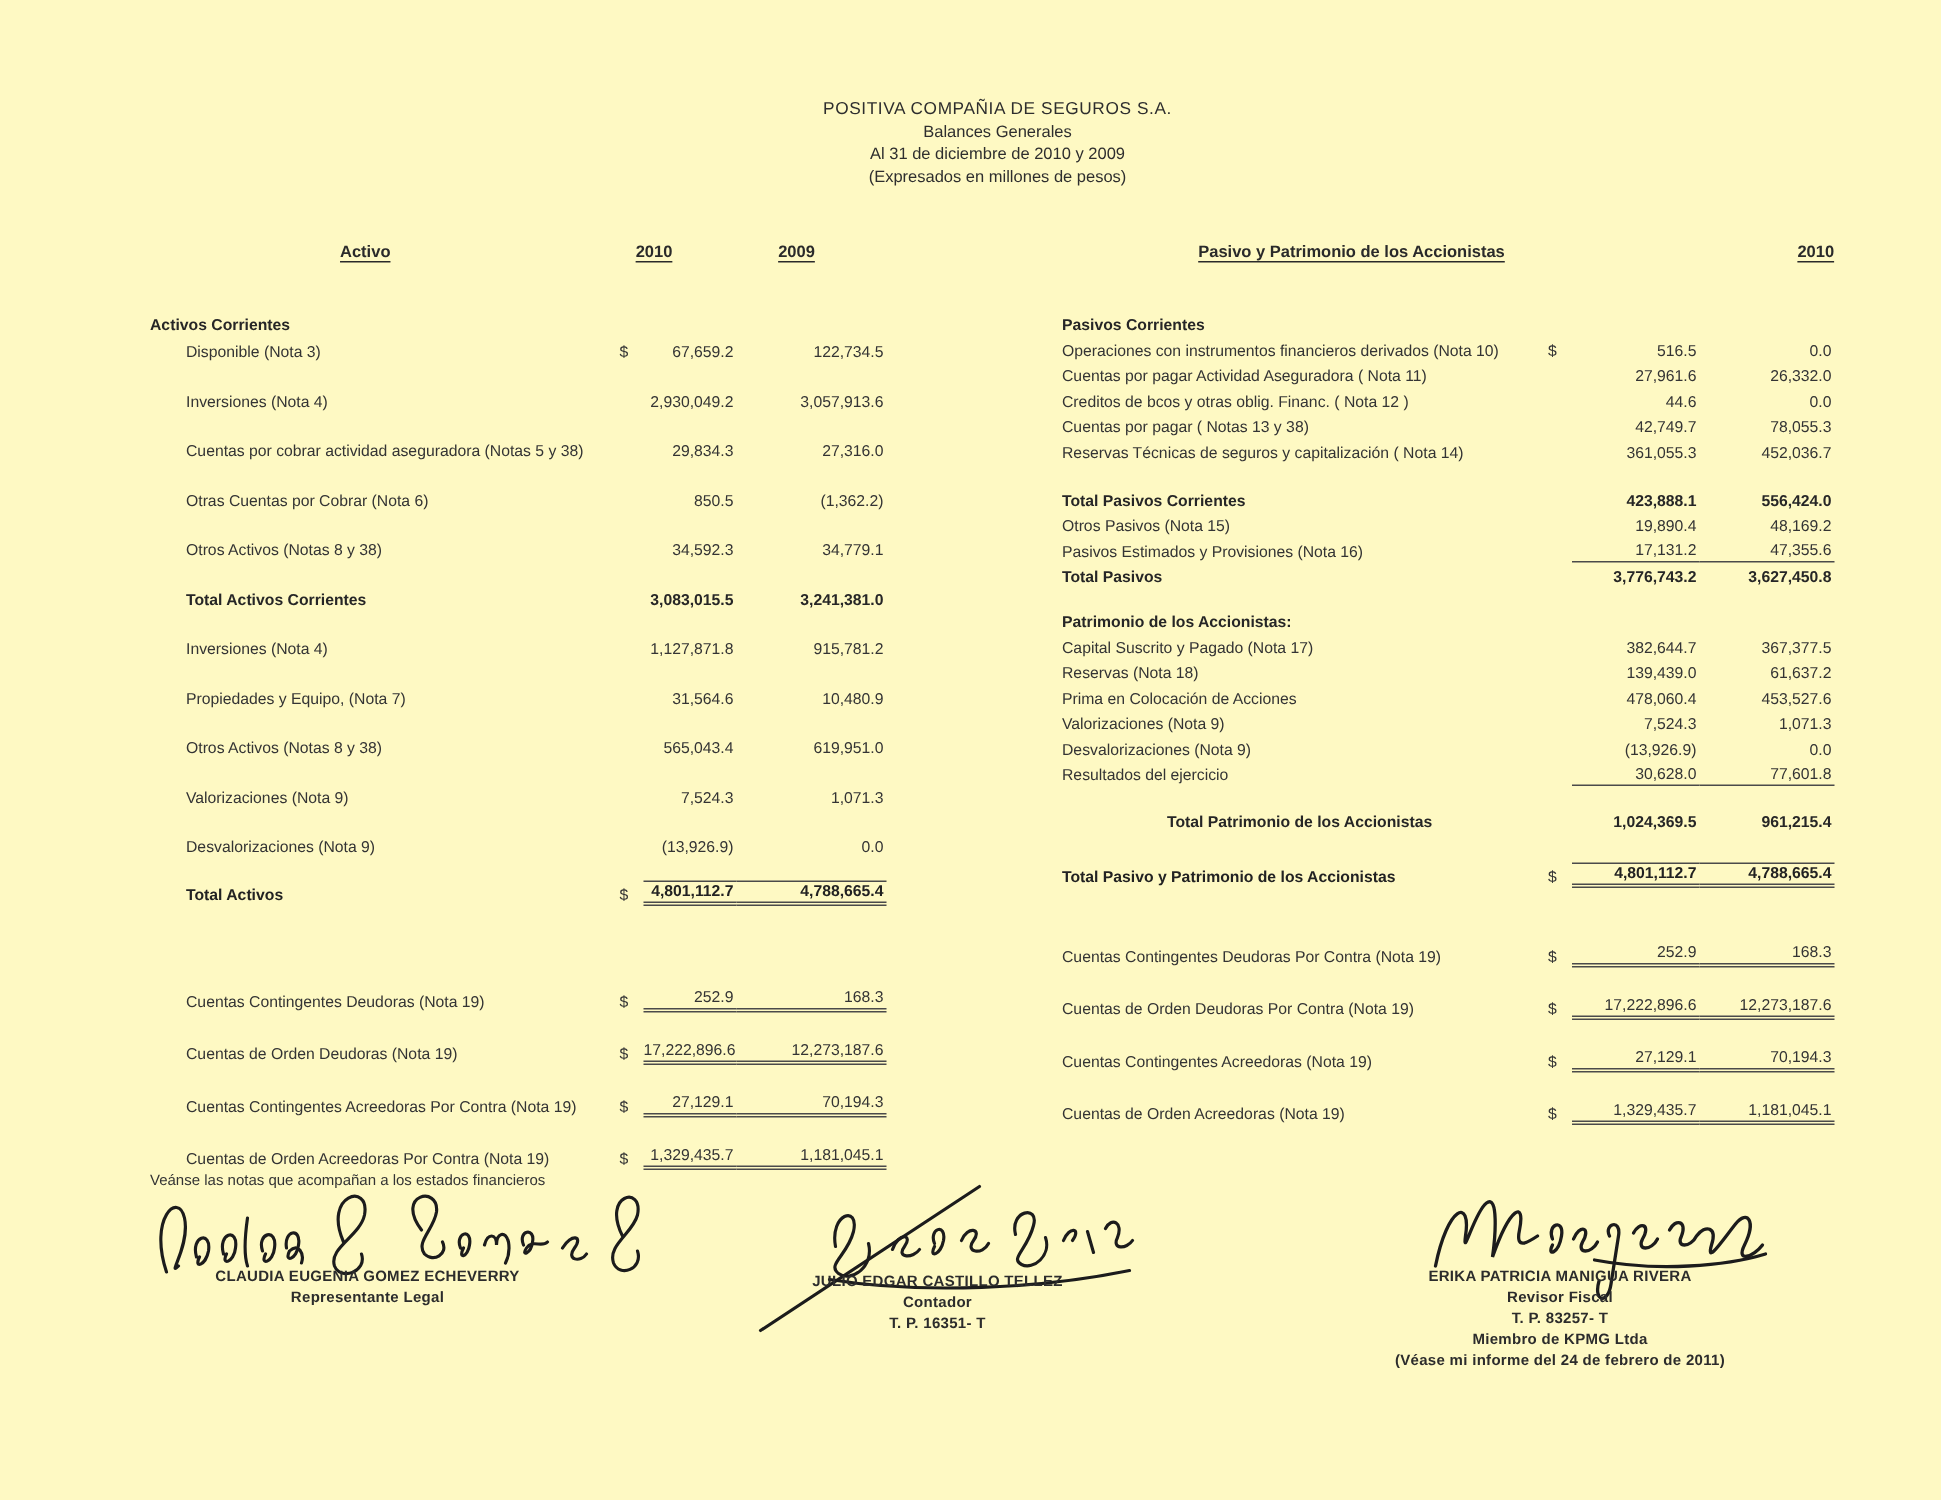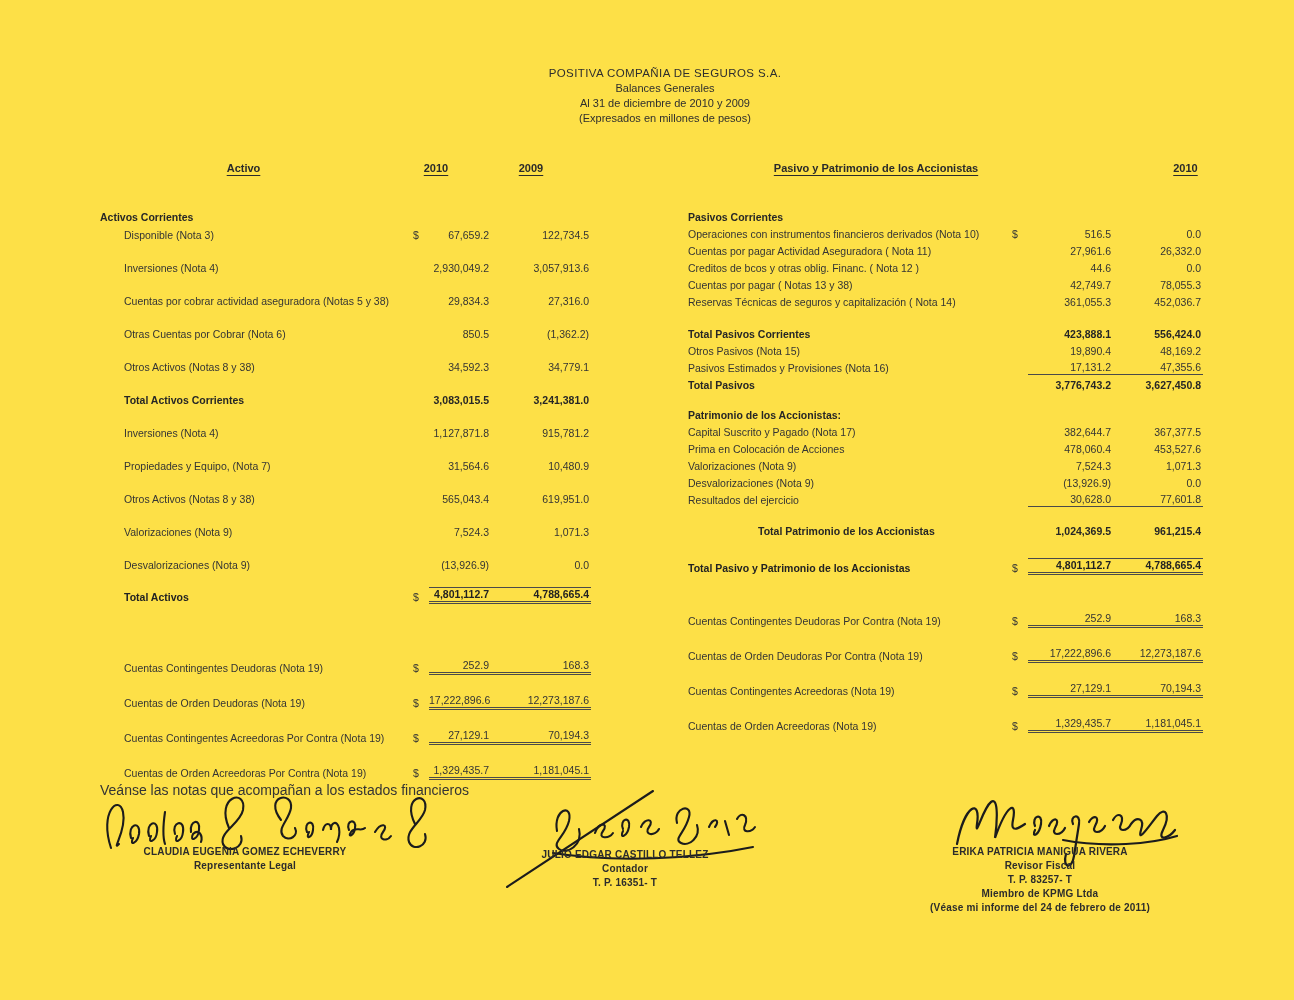--- a/index.html
+++ b/index.html
@@ -1,32 +1,32 @@
 <!DOCTYPE html>
 <html><head>
 <meta charset="utf-8">
 <style>
   html,body{margin:0;padding:0;background:#e8e8e8;}
-  .page{position:relative;width:1294px;height:1000px;background:#fde047;overflow:hidden;
+  .page{position:relative;width:1294px;height:1000px;background:#fef9c3;overflow:hidden;
         font-family:"Liberation Sans","DejaVu Sans",sans-serif;color:#333;}
   .doc-header{position:absolute;left:415px;top:66px;width:500px;text-align:center;
               font-size:11px;line-height:15px;color:#2e2e2e;}
   .doc-header .company{font-size:11.5px;letter-spacing:.4px;}
   
   .col-head{position:absolute;top:162px;display:grid;align-items:end;font-size:11px;font-weight:700;color:#2a2a2a;}
   .col-head .hl{text-align:center;text-decoration:underline;text-underline-offset:3px;}
   .col-head .hy{text-align:center;text-decoration:underline;text-underline-offset:3px;}
   .col-head.L{left:100px;width:467px;grid-template-columns:287px 18px 62px 100px;}
-  .col-head.R{left:715px;width:515px;grid-template-columns:322px 18px 85px 90px;gap:44px;}
+  .col-head.R{left:740px;width:515px;grid-template-columns:322px 18px 85px 90px;gap:44px;}
   .col-head.L .h2009{padding-left:28px;}
   .col-head.R .h2009{padding-left:10px;}
   
   .tbl{position:absolute;top:210px;font-size:10.5px;line-height:13px;color:#343434;}
   .tbl.L{left:100px;width:467px;}
-  .tbl.R{left:688px;width:515px;}
+  .tbl.R{left:708px;width:515px;}
   .row{display:grid;align-items:end;min-height:14px;}
   .tbl.L .row{grid-template-columns:287px 18px 62px 100px;}
   .tbl.R .row{grid-template-columns:322px 18px 85px 90px;}
   .row .lbl{white-space:nowrap;}
   .row .sgn{text-align:left;padding-left:2px;}
   .row .v{text-align:right;padding-right:2px;font-variant-numeric:tabular-nums;}
   .tbl.L .row + .row{margin-top:19px;margin-left:24px;}
   .tbl.L .row.g0{margin-top:4px;}
   .tbl.L .row.g1{margin-top:15px;}
   .tbl.L .row.g2{margin-top:55px;}
@@ -37,21 +37,21 @@
   .tbl.R .row.g4{margin-top:20px;}
   .tbl.R .row.g5{margin-top:37px;}
   .tbl.R .row.g6{margin-top:19px;}
   .t-section .lbl{font-weight:700;color:#262626;}
   .t-total .lbl,.t-total .v{font-weight:700;color:#262626;}
   .t-grand .lbl,.t-grand .v{font-weight:700;color:#222;}
   .t-grand .v{border-top:1px solid #4a4a4a;border-bottom:3px double #4a4a4a;}
   .t-contin .v{border-bottom:3px double #4a4a4a;}
   .u-s .v{border-bottom:1px solid #4a4a4a;}
   .ind .lbl{padding-left:70px;}
-  .footnote{position:absolute;left:100px;top:782px;font-size:14px;color:#343434;}
+  .footnote{position:absolute;left:100px;top:782px;font-size:10px;color:#343434;}
   
   .sig-svg{position:absolute;pointer-events:none;}
   .sig-text{position:absolute;text-align:center;font-size:10px;line-height:14px;color:#2c2c2c;letter-spacing:.2px;font-weight:bold;}
   .sig-text .nm{font-size:10px;}
 </style>
 </head>
 <body>
 
 <div class="page">
 
@@ -245,20 +245,26 @@
         <span class="lbl">Patrimonio de los Accionistas:</span>
         <span class="sgn"></span>
         <span class="v v1" style="border: none;"></span>
         <span class="v v2" style="border: none;"></span>
       </div>
       <div class="row t-item">
         <span class="lbl">Capital Suscrito y Pagado (Nota   17)</span>
         <span class="sgn"></span>
         <span class="v v1">382,644.7</span>
         <span class="v v2">367,377.5</span>
+      </div>
+      <div class="row t-item">
+        <span class="lbl">Reservas  (Nota  18)</span>
+        <span class="sgn"></span>
+        <span class="v v1">139,439.0</span>
+        <span class="v v2">61,637.2</span>
       </div>
       <div class="row t-item">
         <span class="lbl">Prima en Colocación de Acciones</span>
         <span class="sgn"></span>
         <span class="v v1">478,060.4</span>
         <span class="v v2">453,527.6</span>
       </div>
       <div class="row t-item">
         <span class="lbl">Valorizaciones  (Nota 9)</span>
         <span class="sgn"></span>

